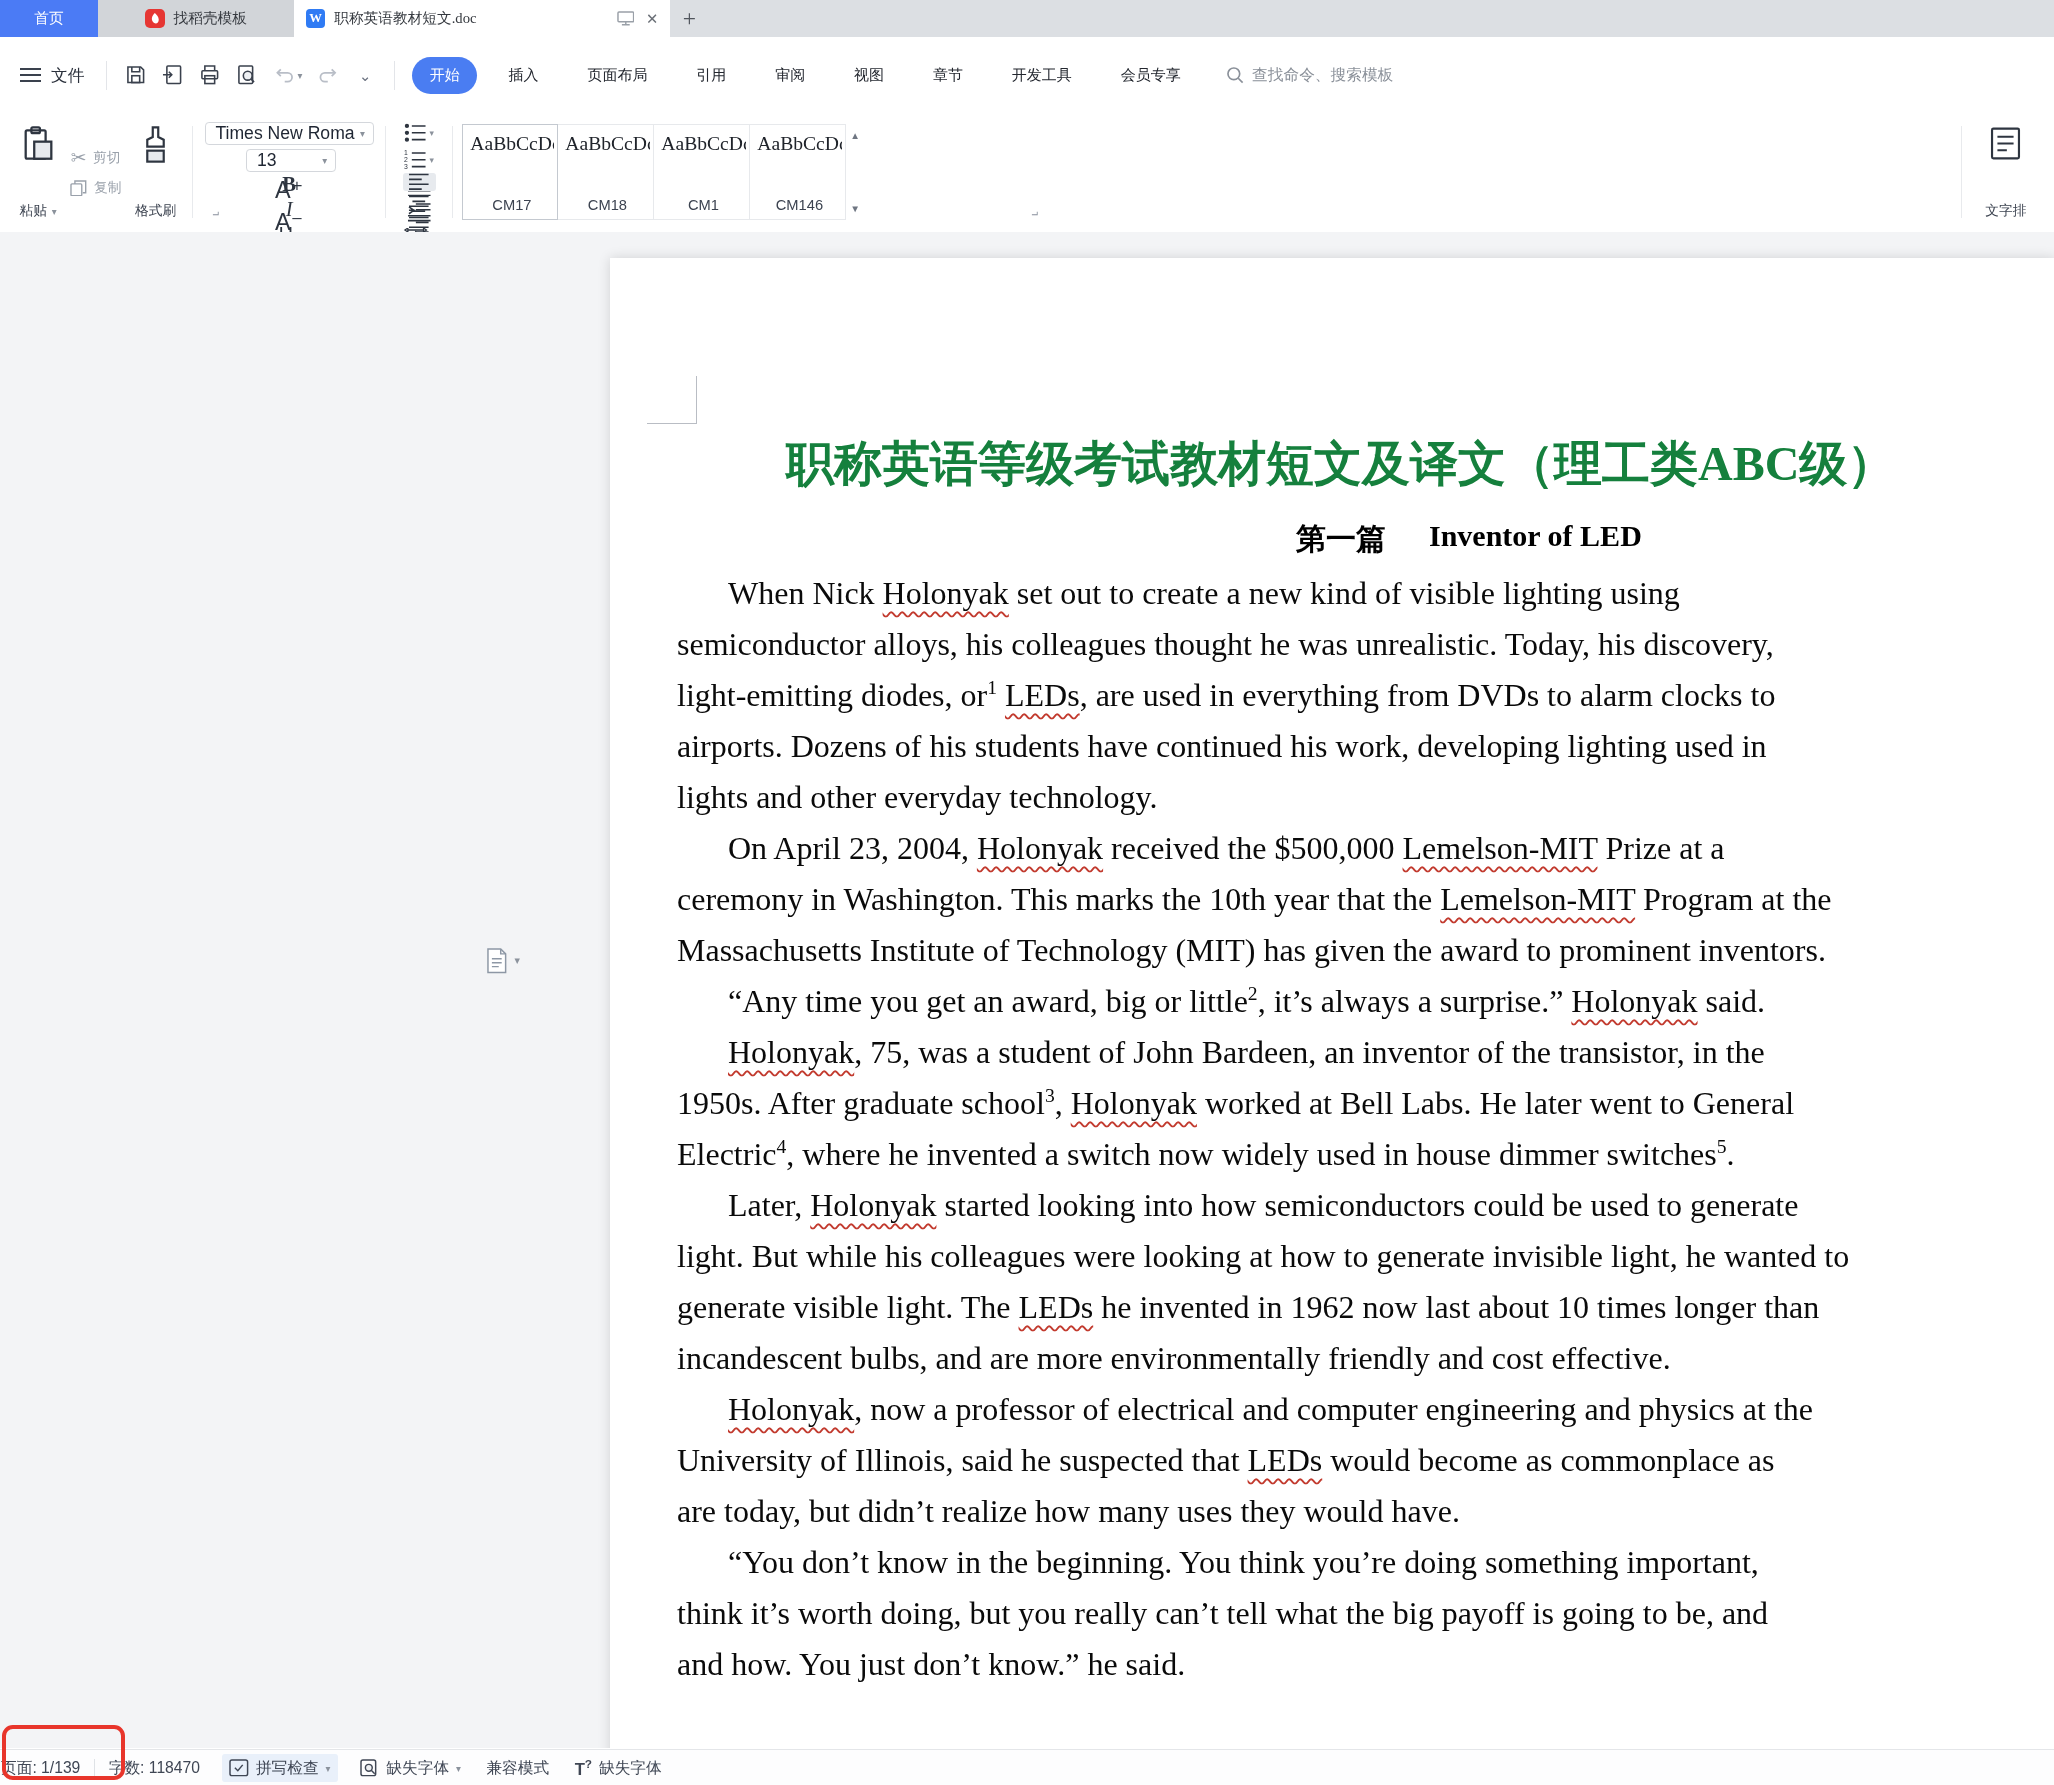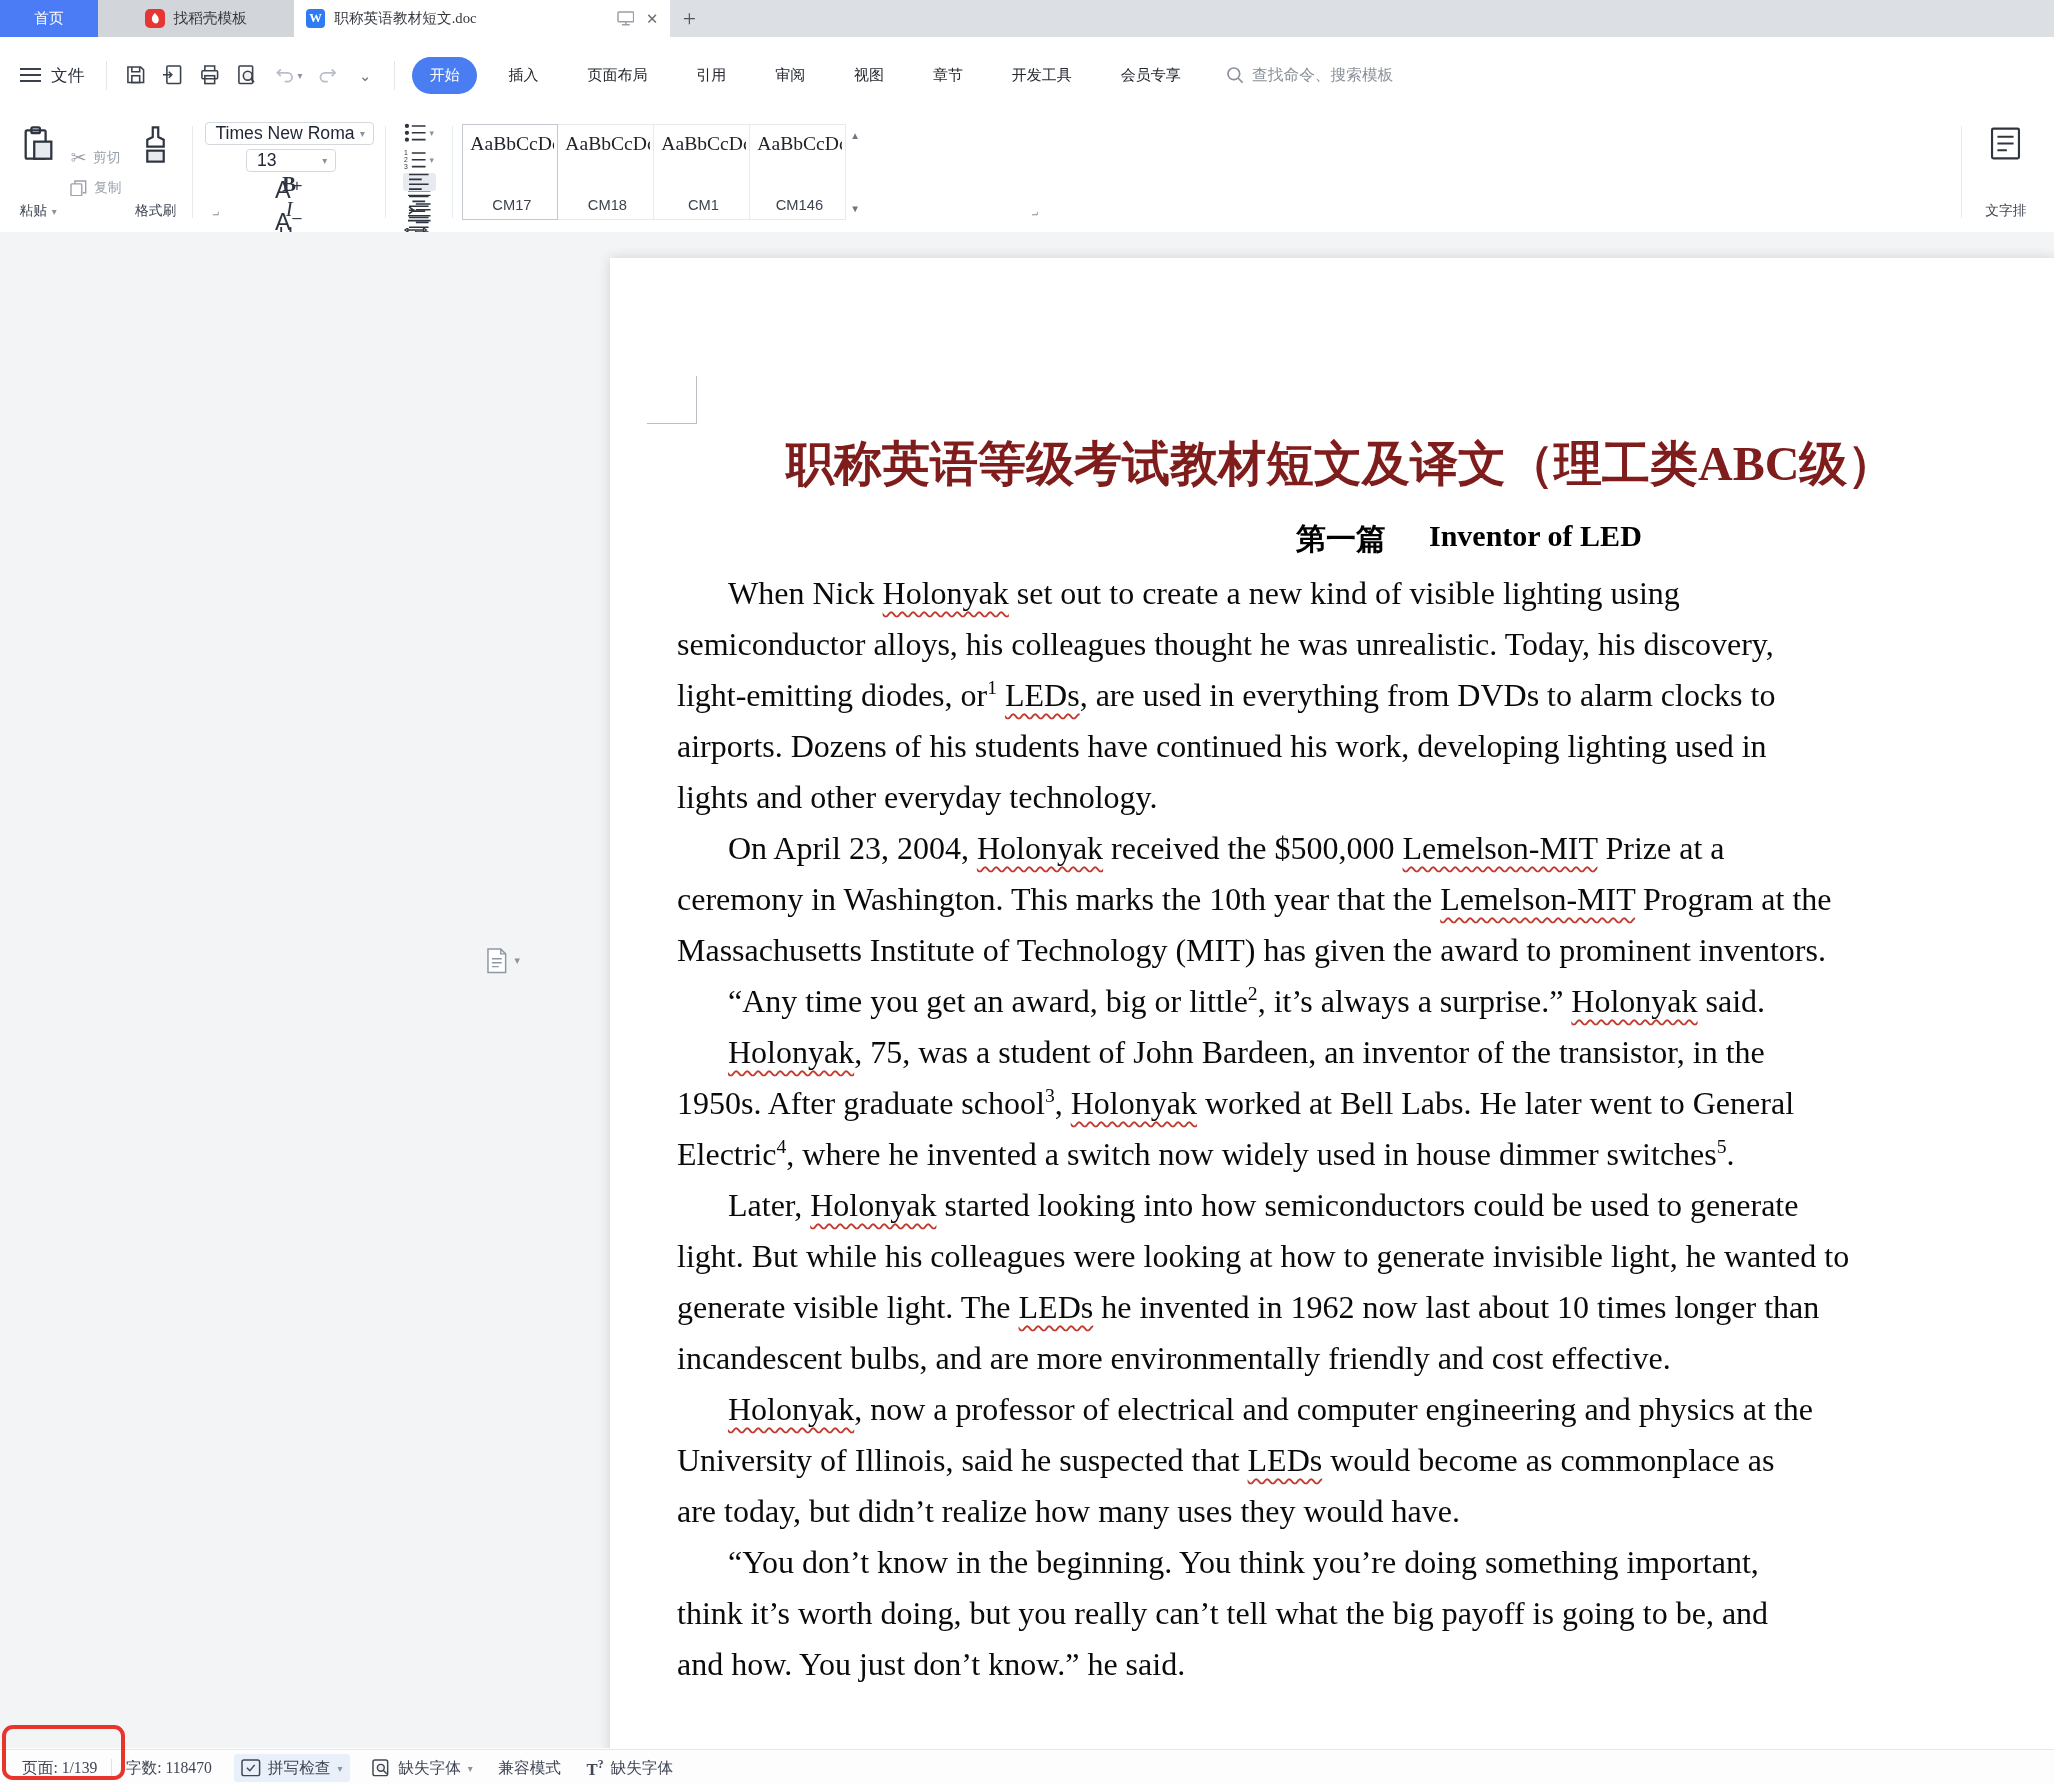--- a/index.html
+++ b/index.html
@@ -69,31 +69,31 @@
   .stylecard .prev { font-family:"Liberation Serif","DejaVu Serif",serif; font-size:19.6px; color:#20242b; white-space:nowrap; overflow:hidden; width:100%; }
   .stylecard .nm { font-size:14.7px; color:#3c4350; align-self:center; }
   .spincol { display:flex; flex-direction:column; justify-content:space-between; padding:9.8px 3.9px; color:#6f7682; font-size:9.8px; }
   .cornermark { position:absolute; font-size:11.8px; color:#8b929e; transform:rotate(180deg); }
 
   
   .docarea { position:absolute; left:0; top:232px; width:2054px; height:1516px; background:#f3f4f6; overflow:hidden; }
   .page { position:absolute; left:610px; top:25.5px; width:1445px; height:1588px; background:#fff; box-shadow:0 0 11.8px rgba(0,0,0,0.14); }
   .margin-mark-h { position:absolute; left:37px; top:165px; width:49px; height:1px; background:#b9bdc4; }
   .margin-mark-v { position:absolute; left:86px; top:118px; width:1px; height:48px; background:#b9bdc4; }
-  .doc-title { position:absolute; left:176px; top:174px; font-family:"Liberation Serif","DejaVu Serif",serif; font-weight:bold; font-size:48px; color:#7f1d1d; white-space:nowrap; }
+  .doc-title { position:absolute; left:176px; top:174px; font-family:"Liberation Serif","DejaVu Serif",serif; font-weight:bold; font-size:48px; color:#15803d; white-space:nowrap; }
   .doc-subtitle { position:absolute; left:686px; top:261px; font-family:"Liberation Serif","DejaVu Serif",serif; font-weight:bold; font-size:30px; color:#000; white-space:nowrap; display:flex; gap:43px; }
   .body-text { position:absolute; left:67px; top:310px; width:2156px; font-family:"Liberation Serif","DejaVu Serif",serif; font-size:32px; color:#0a0a0a; }
   .body-text .line { height:51px; line-height:51px; white-space:nowrap; }
   .para .line:first-child { text-indent:51px; }
   .sp { text-decoration:underline wavy #c23a2e 1.5px; text-underline-offset:6.9px; text-decoration-skip-ink:none; }
   .body-text sup { font-size:19.6px; line-height:0; }
   .margin-widget { position:absolute; left:486px; top:716px; display:flex; align-items:center; gap:4.9px; color:#8d97a5; }
 
   
-  .statusbar { position:absolute; left:0; top:1749px; width:2054px; height:37px; background:#fdfdfe; border-top:1px solid #e4e6e9; display:flex; align-items:center; padding:0 22px; font-size:15.7px; color:#3f4654;font-family:Liberation Serif, serif; }
+  .statusbar { position:absolute; left:0; top:1749px; width:2054px; height:37px; background:#fdfdfe; border-top:1px solid #e4e6e9; display:flex; align-items:center; padding:0 1px; font-size:15.7px; color:#3f4654; }
   .sitem { display:flex; align-items:center; gap:6.9px; white-space:nowrap; }
   .ssep { width:1px; height:17.6px; background:#dfe2e6; margin:0 13.7px; }
   .chip { background:#e9f0fa; border-radius:2.9px; padding:3.9px 7.8px; }
   .sdd { font-size:9.8px; color:#8b929c; }
   .tmiss { font-weight:bold; font-size:16.7px; }
   .tmiss .q { font-size:11.8px; vertical-align:super; }
 
   
   .annotation { position:absolute; left:2px; top:1725px; width:123px; height:55px; border:4.9px solid #e8352b; border-radius:10.8px; z-index:60; pointer-events:none; }
 </style>

